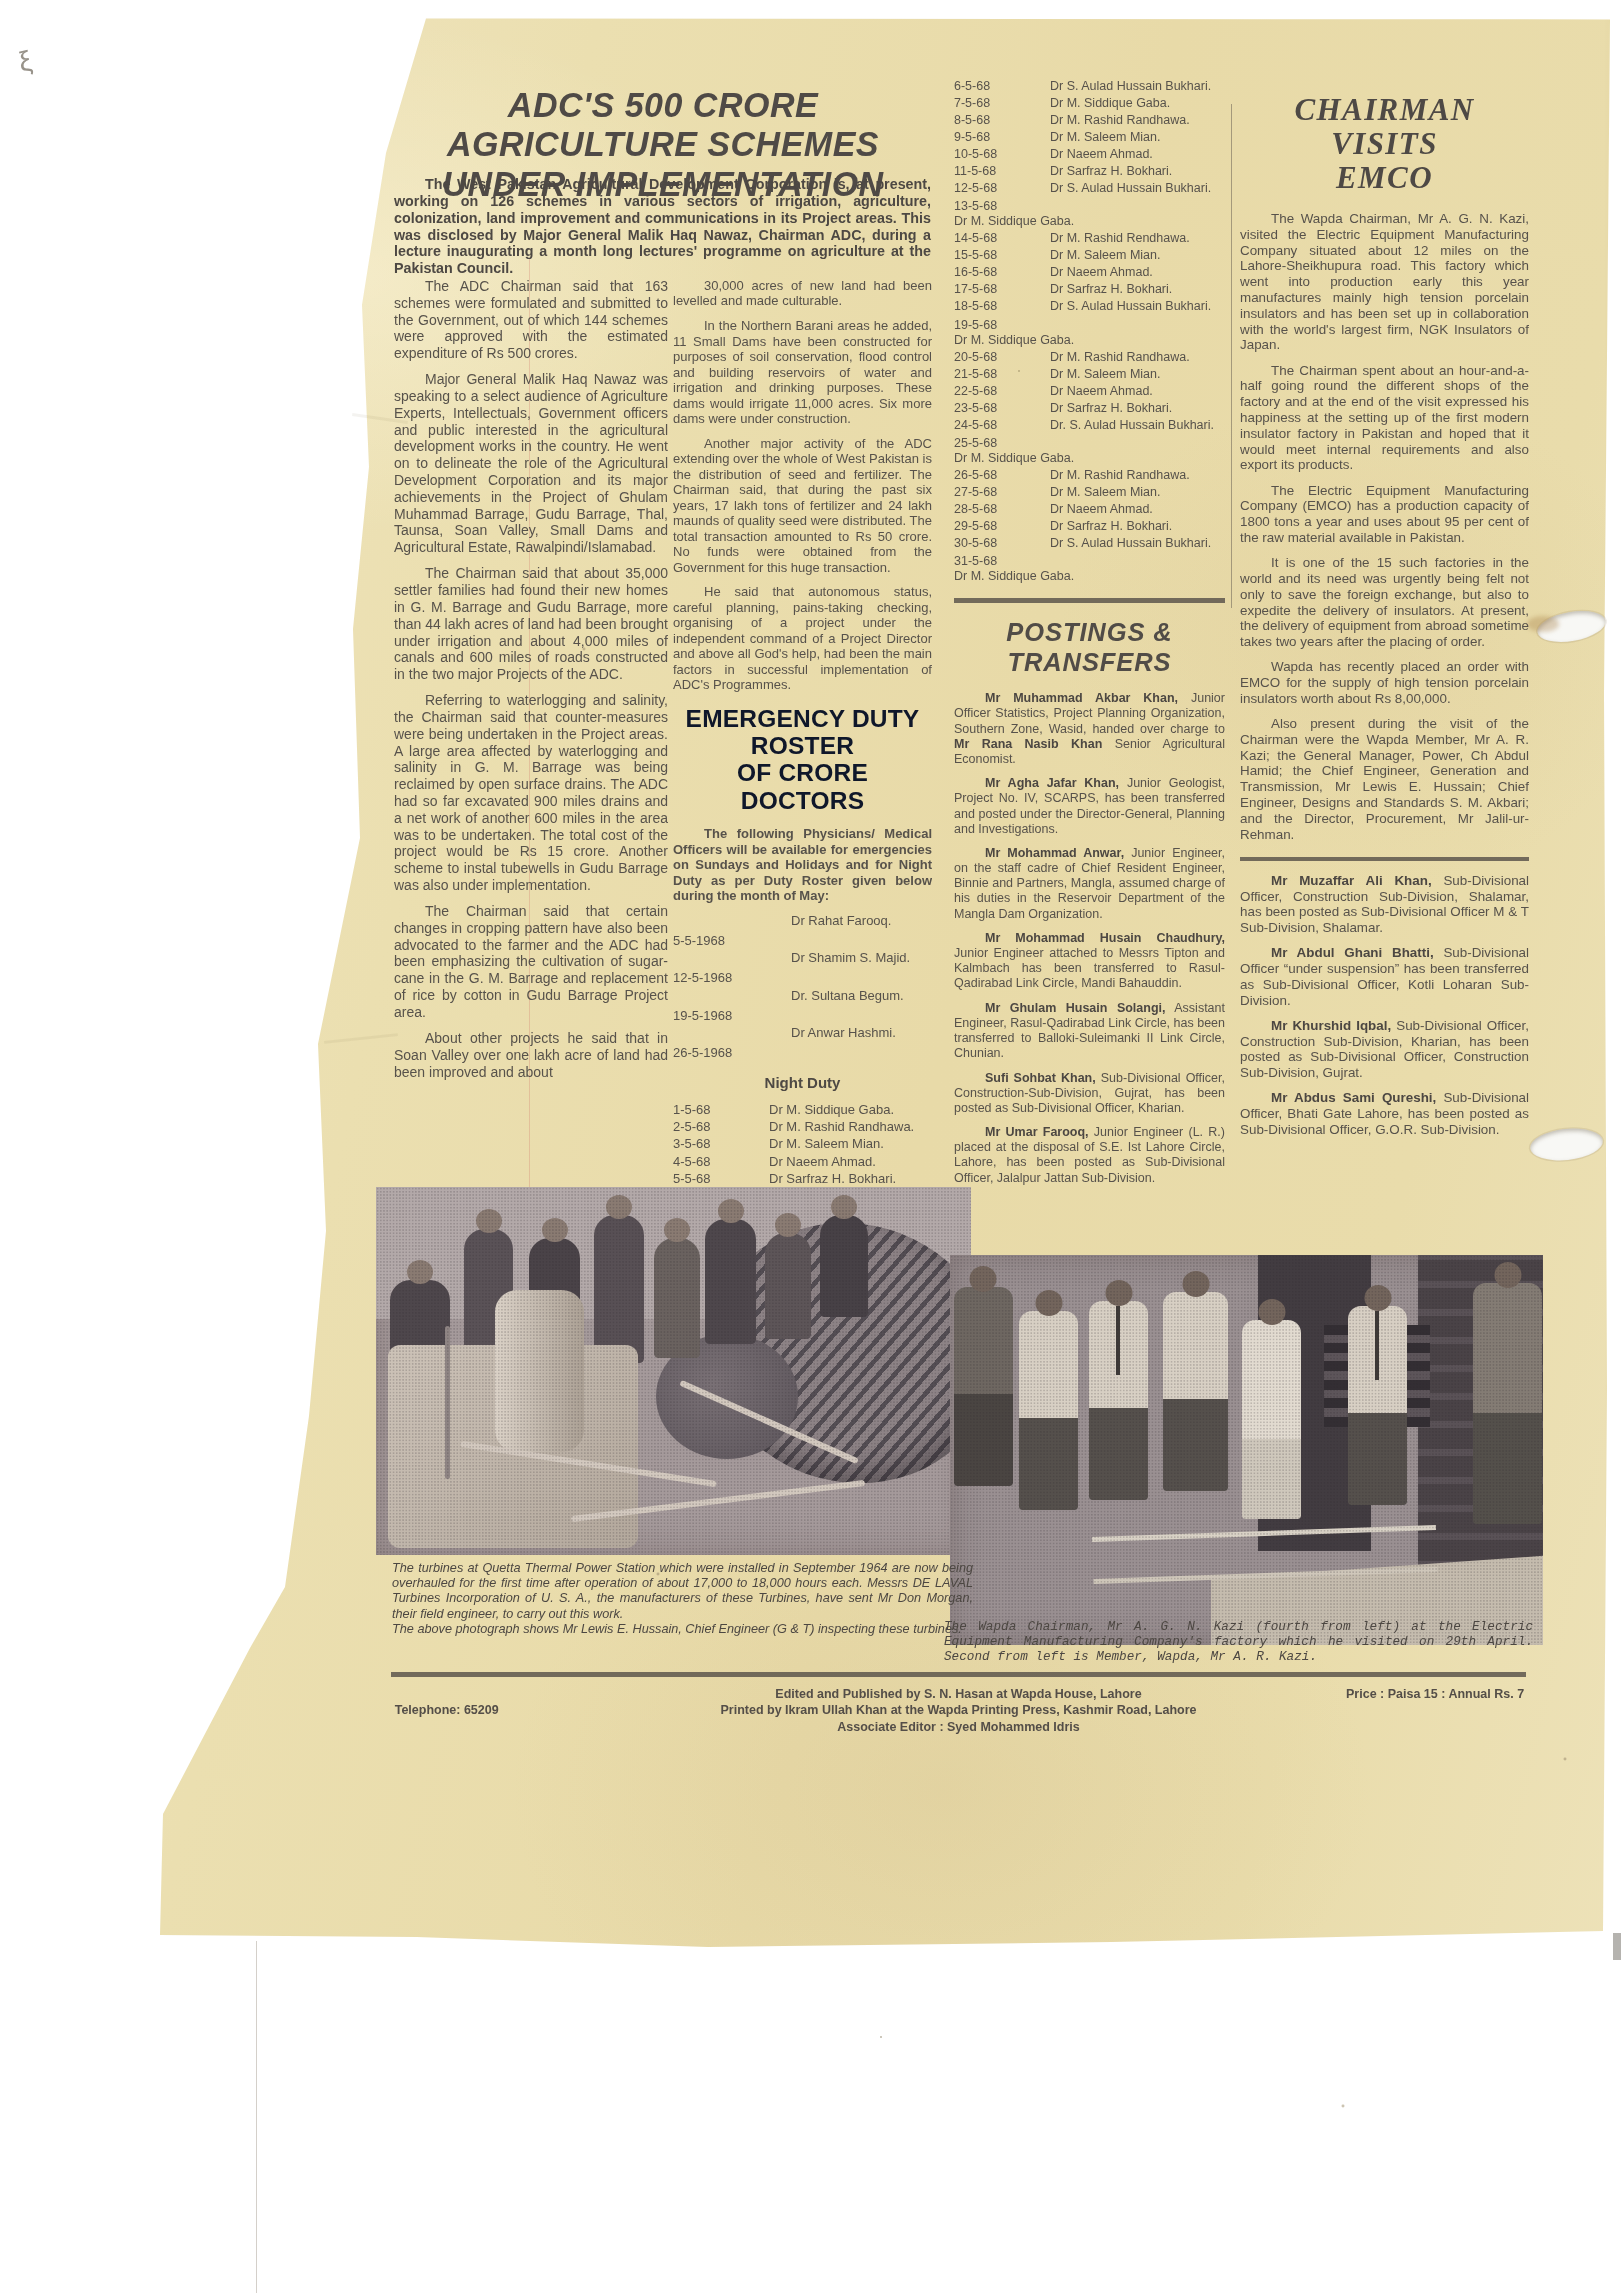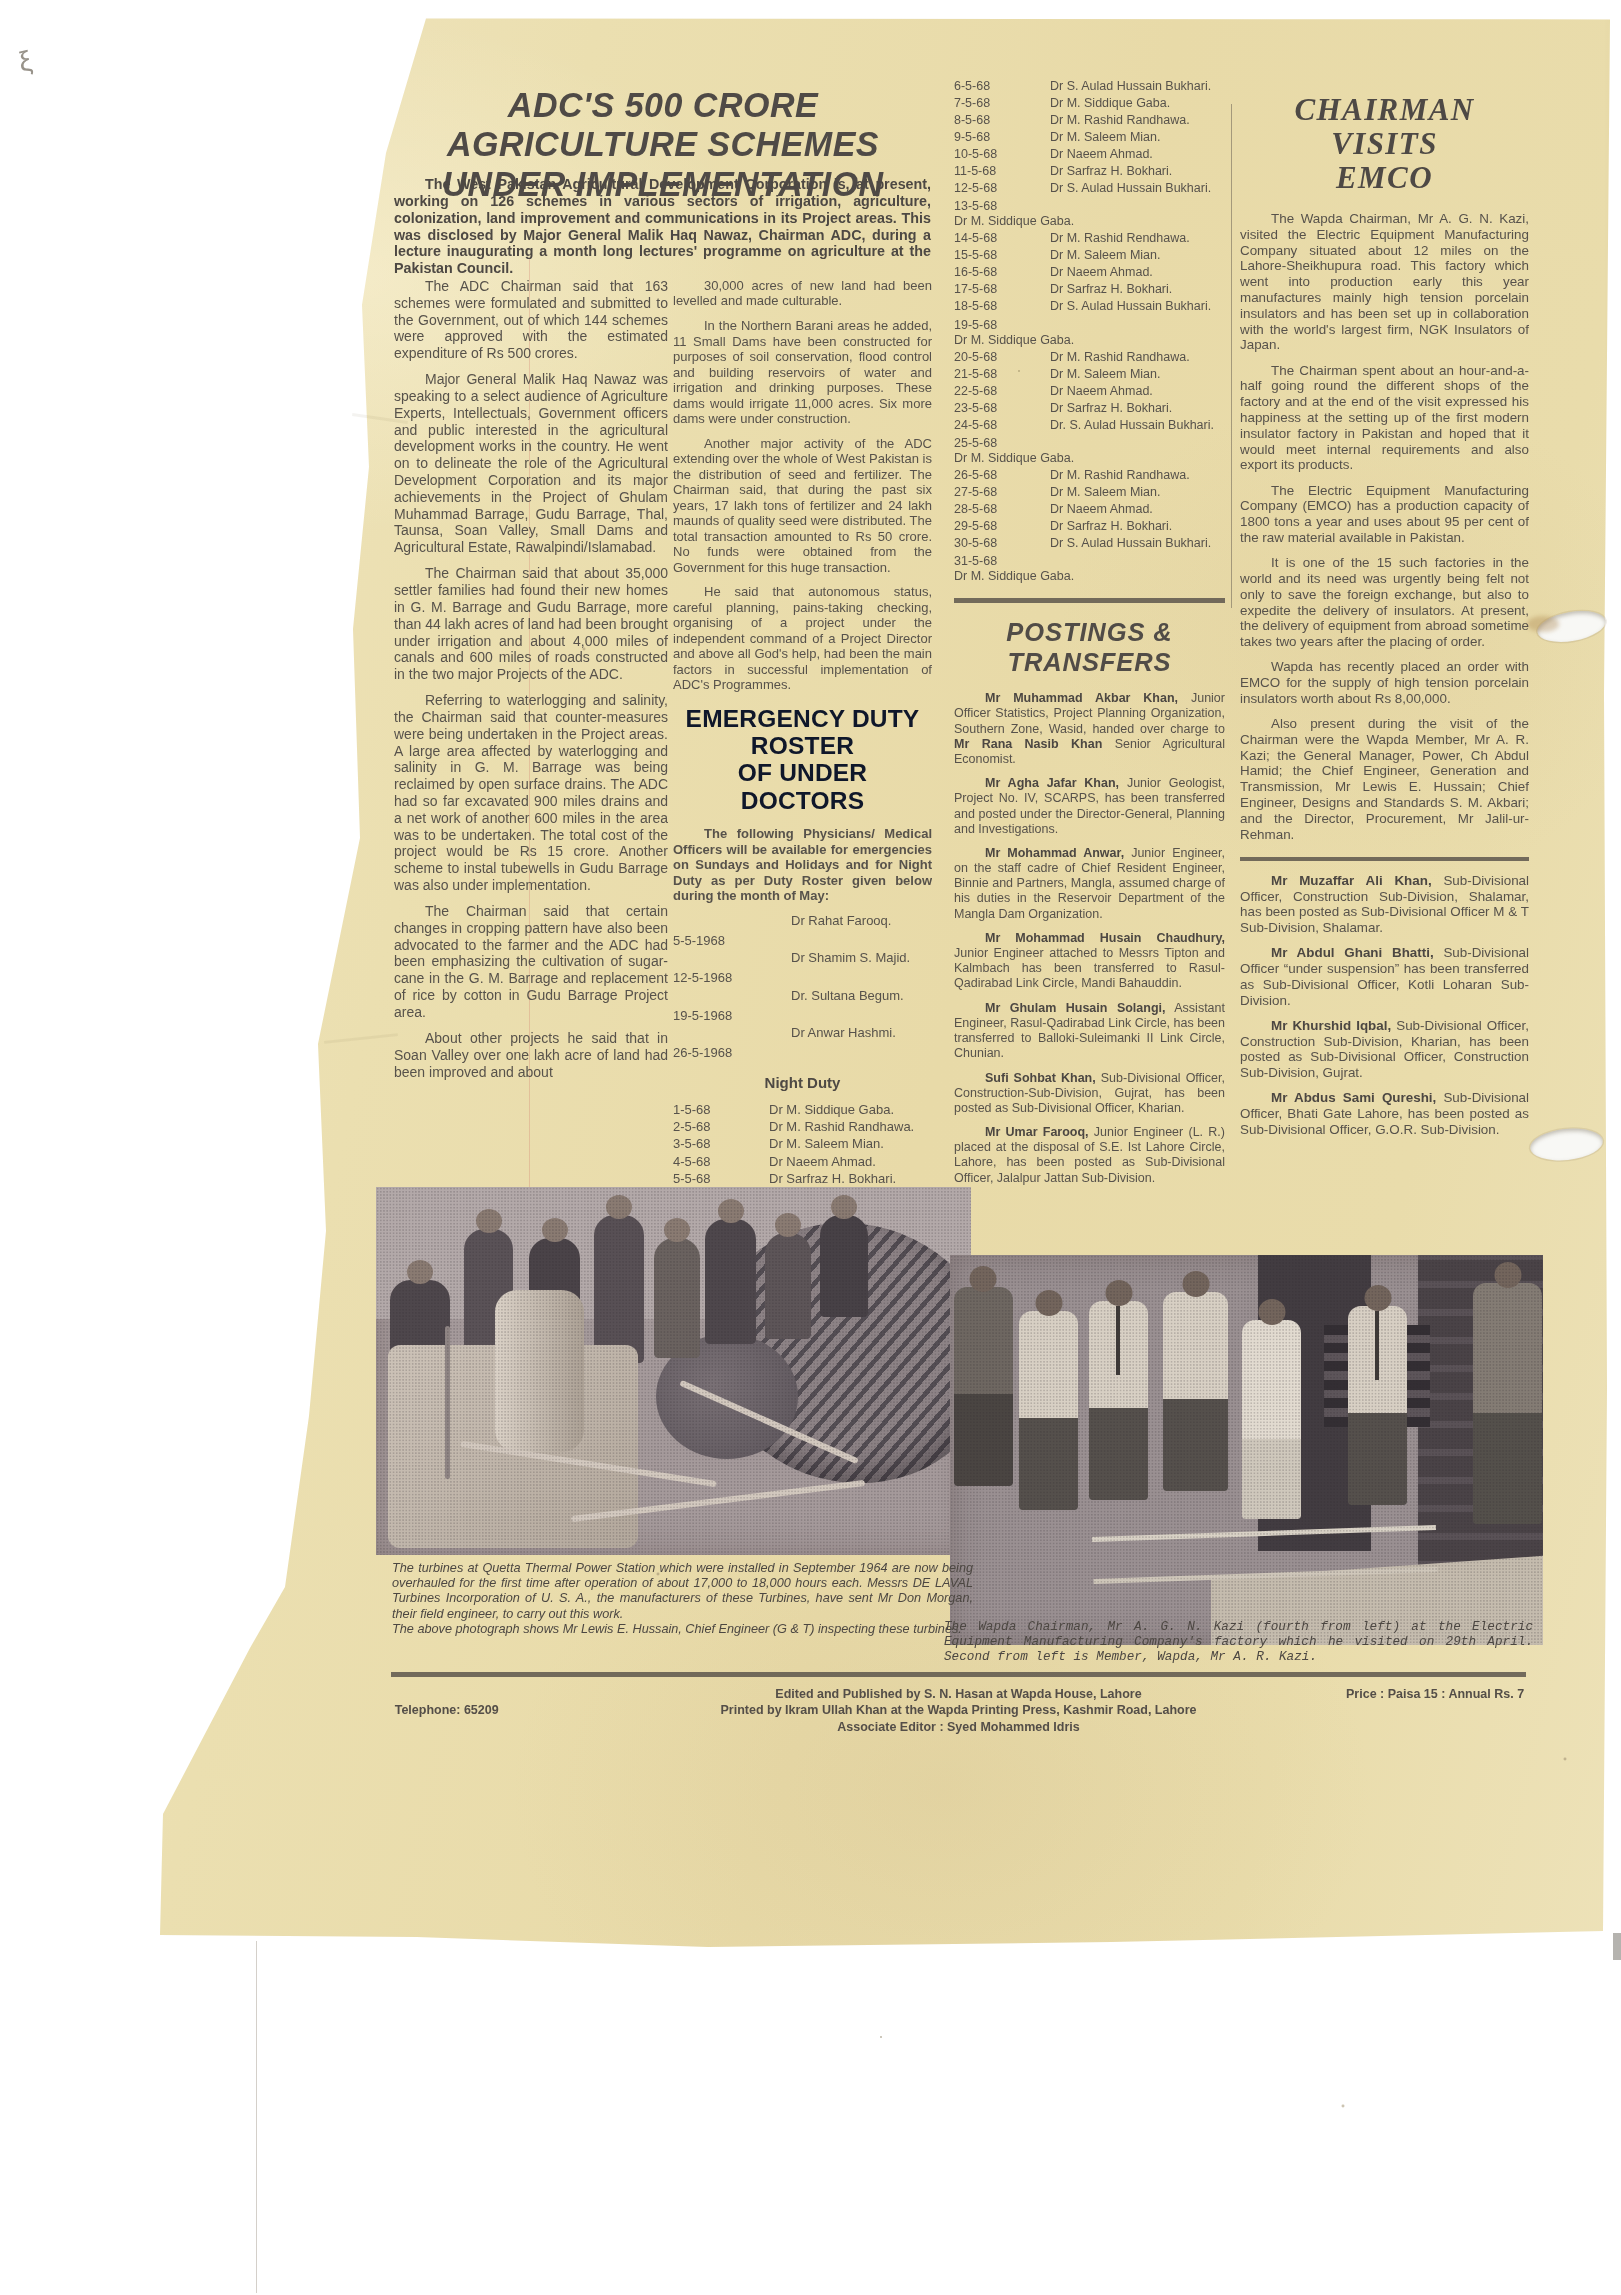--- a/index.html
+++ b/index.html
@@ -142,21 +142,21 @@
   <div id="col2" class="bodycol jtext">
     <div>
 
     <p>30,000 acres of new land had been levelled and made culturable.</p>
         <p>In the Northern Barani areas he added, 11 Small Dams have been constructed for purposes of soil conservation, flood control and building reservoirs of water and irrigation and drinking purposes. These dams would irrigate 11,000 acres. Six more dams were under construction.</p>
         <p>Another major activity of the ADC extending over the whole of West Pakistan is the distribution of seed and fertilizer. The Chairman said, that during the past six years, 17 lakh tons of fertilizer and 24 lakh maunds of quality seed were distributed. The total transaction amounted to Rs 50 crore. No funds were obtained from the Government for this huge transaction.</p>
         <p>He said that autonomous status, careful planning, pains-taking checking, organising of a project under the independent command of a Project Director and above all God's help, had been the main factors in successful implementation of ADC's Programmes.</p>
       </div>
     <div class="subhead-sans">
       <div>EMERGENCY DUTY ROSTER</div>
-      <div>OF UNDER DOCTORS</div>
+      <div>OF CRORE DOCTORS</div>
     </div>
     <p class="noindent" style="font-weight:bold;text-indent:31px;">The following Physicians/ Medical Officers will be available for emergencies on Sundays and Holidays and for Night Duty as per Duty Roster given below during the month of May:</p>
     <div class="sunday">
 
         <div class="r-row">
           <span class="r-date">5-5-1968</span>
           <span class="r-name">Dr Rahat Farooq.</span>
         </div>
 
         <div class="r-row">

